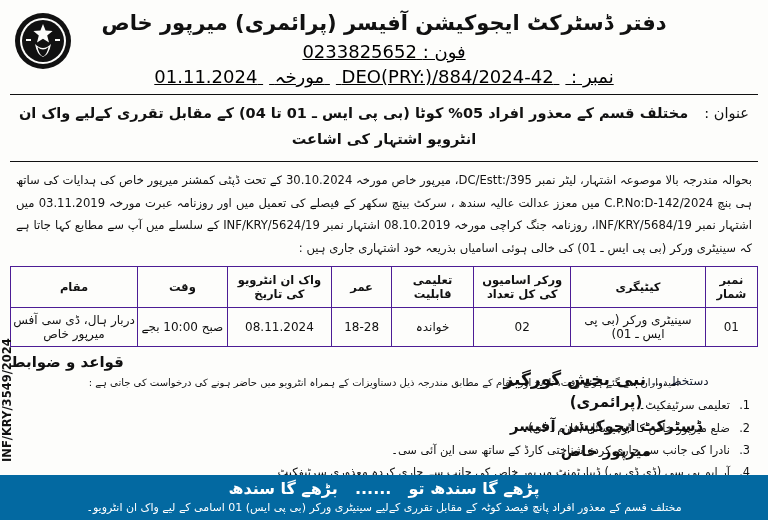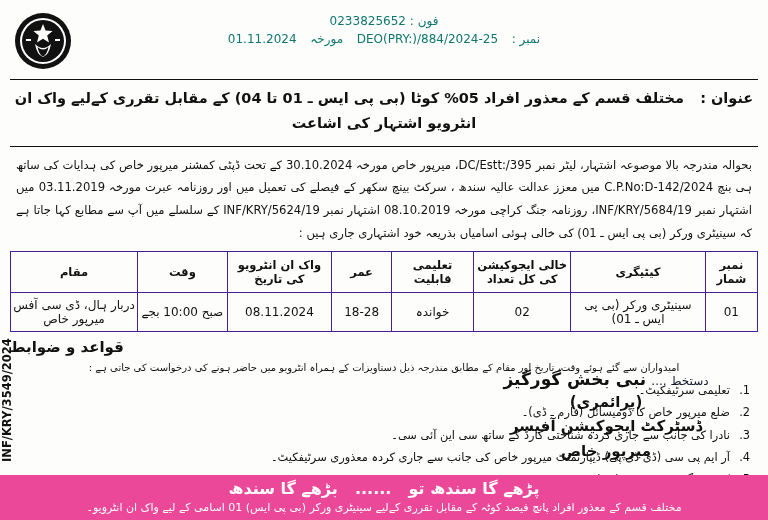--- a/index.html
+++ b/index.html
@@ -29,25 +29,26 @@
     direction: rtl;
   }
   .office-title {
     font-size: 21px;
     font-weight: bold;
     letter-spacing: 0px;
     color: #111;
     line-height: 1.3;
   }
   .phone-line, .number-line {
-    font-size: 12px;
-    color: #0f766e;
+    font-size: 18px;
+    color: #000000;
     margin-top: 4px;
     direction: rtl;
     text-align: center;
+    text-decoration: underline;
   }
   .logo {
     width: 62px; height: 62px;
     flex: 0 0 62px;
     display: flex; align-items: center; justify-content: center;
   }
   .logo svg { display:block; }
   
   .rule {
     border: 0;
@@ -56,21 +57,21 @@
   }
   .subject-block {
     direction: rtl;
     text-align: center;
     font-size: 14.5px;
     font-weight: bold;
     line-height: 1.75;
     color: #111;
     padding: 2px 4px 4px 4px;
   }
-  .subject-block .lbl { font-weight: bold; }
+  .subject-block .lbl { font-weight: normal; }
   
   .para {
     direction: rtl;
     text-align: justify;
     font-size: 11.6px;
     line-height: 1.95;
     color: #111;
     padding: 3px 6px 5px 6px;
   }
   
@@ -167,21 +168,21 @@
     white-space: nowrap;
     position: absolute;
     left: 12px;
     bottom: 0;
     font-weight: bold;
   }
   
   .footer {
     position: absolute;
     left: 0; right: 0; bottom: 0;
-    background: #ec4899;
+    background: #0369a1;
     color: #fff;
     padding: 4px 8px 6px 8px;
   }
   .footer-slogan {
     text-align: center;
     direction: rtl;
     font-size: 16px;
     font-weight: bold;
     letter-spacing: 0.5px;
   }
@@ -205,28 +206,29 @@
         <circle cx="30" cy="30" r="23" fill="#fdfdfb"></circle>
         <circle cx="30" cy="30" r="21" fill="#111"></circle>
         <path d="M30 13 l2.6 6.6 7 .4 -5.4 4.6 1.8 6.9 -6-3.8 -6 3.8 1.8-6.9 -5.4-4.6 7-.4z" fill="#fdfdfb"></path>
         <path d="M22 33 q8 8 16 0 q-2 11 -8 13 q-6-2 -8-13z" fill="#fdfdfb"></path>
         <path d="M24.5 36 q5.5 5 11 0 q-1.4 7.6 -5.5 9.4 q-4.1-1.8 -5.5-9.4z" fill="#111"></path>
         <rect x="13" y="28" width="5" height="2" fill="#fdfdfb"></rect>
         <rect x="42" y="28" width="5" height="2" fill="#fdfdfb"></rect>
       </svg>
     </div>
     <div class="header-text">
+      <div class="office-title">دفتر ڈسٹرکٹ ایجوکیشن آفیسر (پرائمری) میرپور خاص</div>
       <div class="phone-line">
         <span>فون :</span>
         <span>0233825652</span>
       </div>
       <div class="number-line">
         <span>نمبر :</span>
         <span class="sep"></span>
-        <span>DEO(PRY:)/884/2024-25</span>
+        <span>DEO(PRY:)/884/2024-42</span>
         <span class="sep"></span>
         <span>مورخہ</span>
         <span class="sep"></span>
         <span>01.11.2024</span>
       </div>
     </div>
     <div class="logo"></div>
   </div>
 
   <hr class="rule">
@@ -239,21 +241,21 @@
 
   <hr class="rule">
 
   <div class="para">بحوالہ مندرجہ بالا موصوعہ اشتہار، لیٹر نمبر DC/Estt:/395، میرپور خاص مورخہ 30.10.2024 کے تحت ڈپٹی کمشنر میرپور خاص کی ہدایات کی ساتھ ہی بنچ C.P.No:D-142/2024 میں معزز عدالت عالیہ سندھ ، سرکٹ بینچ سکھر کے فیصلے کی تعمیل میں اور روزنامہ عبرت مورخہ 03.11.2019 میں اشتہار نمبر INF/KRY/5684/19، روزنامہ جنگ کراچی مورخہ 08.10.2019 اشتہار نمبر INF/KRY/5624/19 کے سلسلے میں آپ سے مطابع کہا جاتا ہے کہ سینیٹری ورکر (بی پی ایس ـ 01) کی خالی ہوئی اسامیاں بذریعہ خود اشتہاری جاری ہیں :</div>
 
   <table class="vac">
     <thead>
       <tr>
         <th style="width:7%">نمبر شمار</th>
         <th style="width:18%">کیٹیگری</th>
-        <th style="width:13%">خالی ایجوکیشن کی کل تعداد</th>
+        <th style="width:13%">ورکر اسامیوں کی کل تعداد</th>
         <th style="width:11%">تعلیمی قابلیت</th>
         <th style="width:8%">عمر</th>
         <th style="width:14%">واک ان انٹرویو کی تاریخ</th>
         <th style="width:12%">وقت</th>
         <th style="width:17%">مقام</th>
       </tr>
     </thead>
     <tbody>
       <tr>
         <td>01</td>

